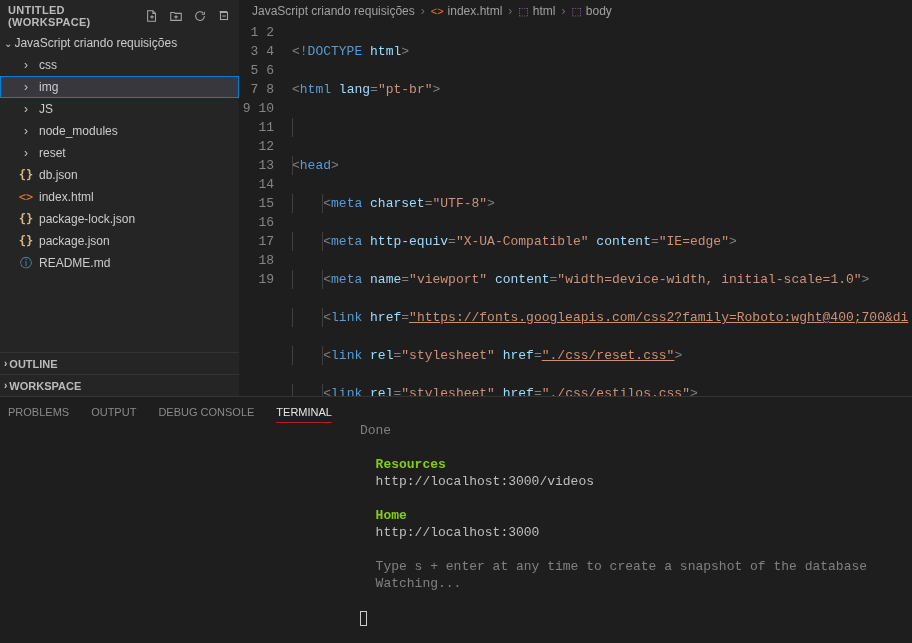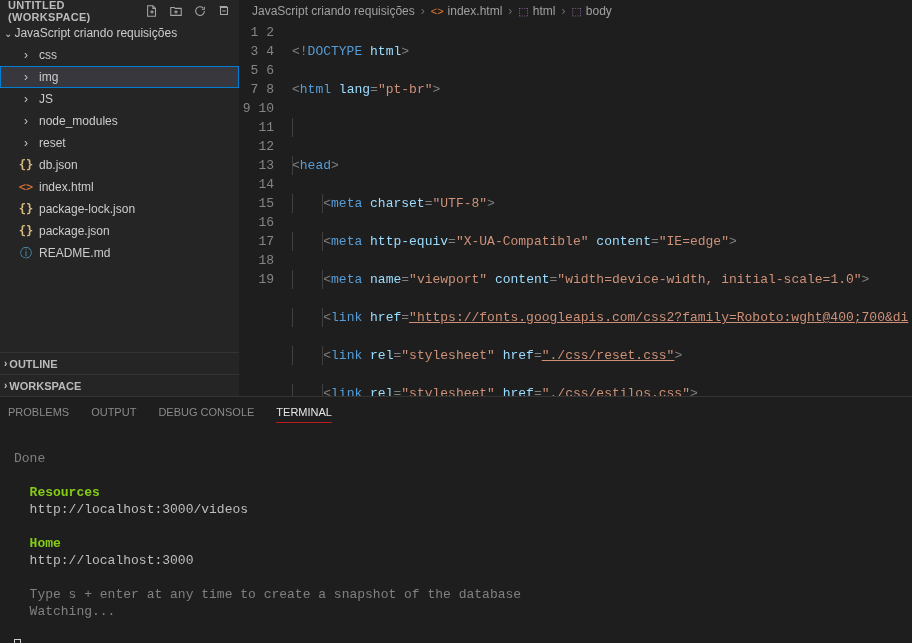--- a/index.html
+++ b/index.html
@@ -19,21 +19,21 @@
   width: 240px;
   background: #252526;
   display: flex;
   flex-direction: column;
   border-right: 1px solid #1e1e1e;
 }
 .sidebar-header {
   display: flex;
   align-items: center;
   height: 22px;
-  padding: 6px 8px;
+  padding: 16px 8px;
   font-size: 11px;
   font-weight: 700;
   color: #bbbbbb;
   letter-spacing: 0.3px;
 }
 .sidebar-header .title { flex: 1; }
 .sidebar-header .actions { display: flex; gap: 10px; }
 .sidebar-header .ico { width: 14px; height: 14px; display:flex; align-items:center; justify-content:center; opacity:0.8; }
 .section-label {
   display: flex;
@@ -116,21 +116,21 @@
 .tk-tag { color:#569cd6; }
 .tk-brk { color:#808080; }
 .tk-attr { color:#9cdcfe; }
 .tk-str { color:#ce9178; }
 .tk-link { text-decoration: underline; }
 .panel {
   height: 247px;
   background: #1e1e1e;
   border-top: 1px solid #333;
   display:flex;
-  flex-direction:column;
+  flex-direction:row;
 }
 .panel-tabs {
   display:flex;
   gap: 22px;
   padding: 6px 14px 0 8px;
   font-size: 11px;
   color: #8a8a8a;
   height: 28px;
   align-items:center;
 }

